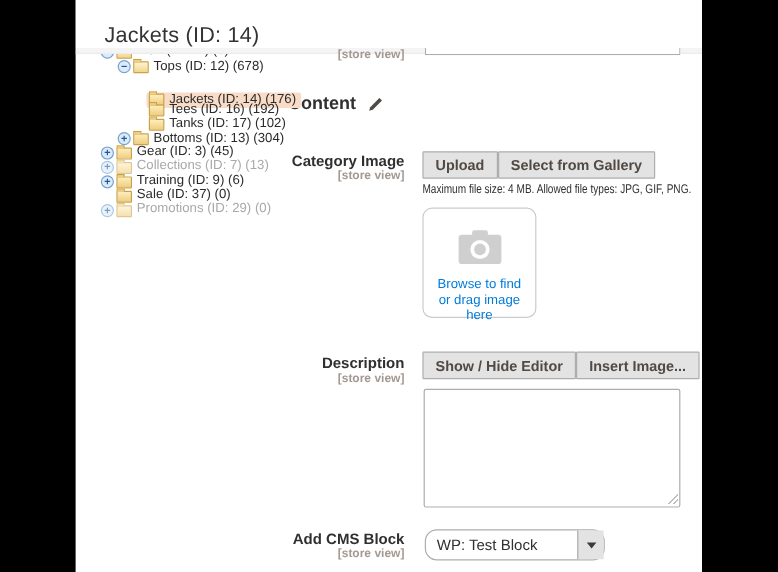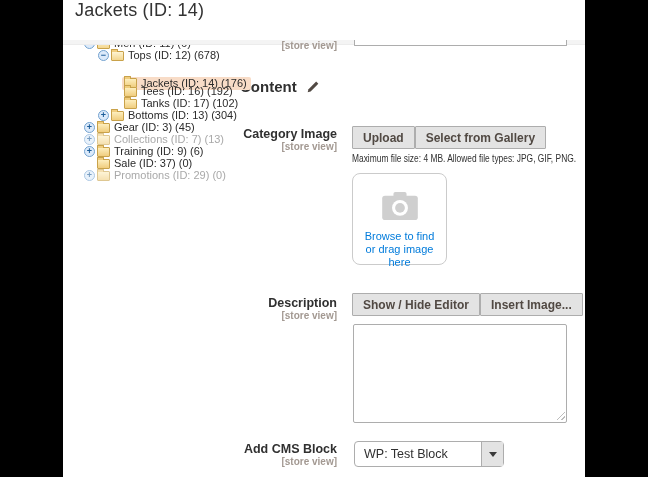--- a/index.html
+++ b/index.html
@@ -3,37 +3,37 @@
 <meta charset="utf-8">
 <style>
   * { margin:0; padding:0; box-sizing:border-box; }
   html,body { background:#000; }
   .screen { position:relative; width:648px; height:477px; background:#000; overflow:hidden;
             font-family:"Liberation Sans", sans-serif; }
   .page { position:absolute; left:63px; top:0; width:522px; height:477px; background:#fff; overflow:hidden; }
 
   
   .page-header { position:absolute; left:0; top:0; width:522px; height:40px; background:#fff; z-index:5;
-                 display:flex; align-items:flex-start; padding-left:12px; }
+                 display:flex; align-items:flex-end; padding-left:24px; }
   .page-title { font-size:18px; color:#333; letter-spacing:.2px; }
   .header-strip { position:absolute; left:0; top:40px; width:522px; height:5px; background:#f4f4f4;
                   border-bottom:1px solid #ececec; z-index:3; }
 
   
   .top-input { position:absolute; left:291px; top:30px; width:213px; height:16px; background:#fff;
                border:1px solid #adadad; border-top:none; border-radius:0 0 1px 1px; z-index:4; outline:none; }
   .scope-top { position:absolute; right:248px; top:40px; z-index:6; }
 
   .scope { font-size:10px; color:#a39992;font-weight:bold; }
 
   
   .tree { position:absolute; left:15px; top:0; width:239px; height:200px; overflow:hidden; z-index:1; }
   .trow { position:absolute; left:0; width:239px; height:12px; display:flex; align-items:center;
           font-size:11px; line-height:12px; color:#2b2b2b; white-space:nowrap; cursor:pointer; }
-  .lvlA { padding-left:6px; }
+  .lvlA { padding-left:6px;align-items:flex-end; }
   .lvlB { padding-left:20px; }
   .lvlC { padding-left:46px; }
   .expander { width:11px; height:11px; border-radius:50%; background:#dceafa; border:1px solid #74a3d0;
               color:#1c5d99; font-weight:700; font-size:9px; line-height:8px; text-align:center;
               flex:0 0 11px; margin-right:2px; }
   .expander.minus::before { content:"−"; }
   .expander.plus::before { content:"+"; }
   .folder { width:13px; height:10px; position:relative; flex:0 0 13px; margin-right:4px; margin-top:1px;
             background:linear-gradient(#fdeebd,#f0cd7e); border:1px solid #c9a24a; border-radius:1px; }
   .folder::before { content:""; position:absolute; top:-3px; left:-1px; width:5px; height:2px;
@@ -71,21 +71,21 @@
   
   .ta-wrap { position:absolute; left:290px; top:324px; width:214px; height:99px; }
   .ta { width:214px; height:99px; border:1px solid #adadad; border-radius:2px; resize:none; outline:none;
         background:#fff; }
   .ta-handle { position:absolute; right:2px; bottom:3px; width:9px; height:9px;
                background:repeating-linear-gradient(-45deg, transparent 0 2px, #bdbdbd 2px 3px);
                clip-path:polygon(100% 0, 100% 100%, 0 100%); pointer-events:none; }
 
   
   .select { position:absolute; left:291px; top:441px; width:150px; height:26px; background:#fff;
-            border:1px solid #adadad; border-radius:4px; display:flex; align-items:center; cursor:pointer; }
+            border:1px solid #adadad; border-radius:10px; display:flex; align-items:center; cursor:pointer; }
   .select-text { flex:1; padding-left:9px; font-size:12.5px; color:#303030; white-space:nowrap; overflow:hidden; }
   .select-arrow { width:22px; height:100%; background:#e3e3e3; border-left:1px solid #adadad;
                   display:flex; align-items:center; justify-content:center; }
   .select-arrow::after { content:""; width:0; height:0; border-left:4px solid transparent;
                          border-right:4px solid transparent; border-top:5px solid #3a3a3a; }
 </style>
 </head>
 <body>
 
 <div class="screen">

